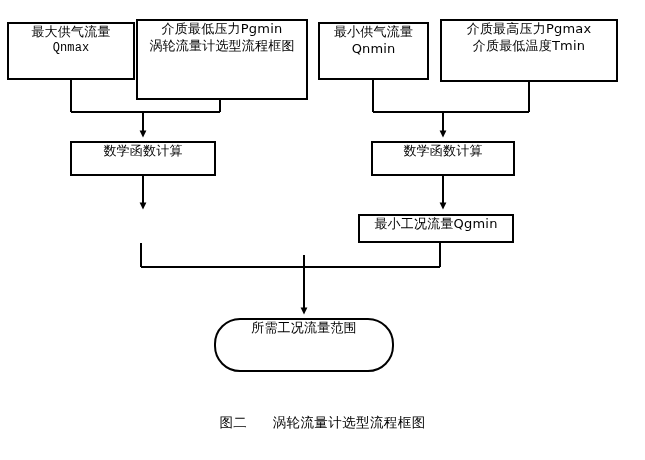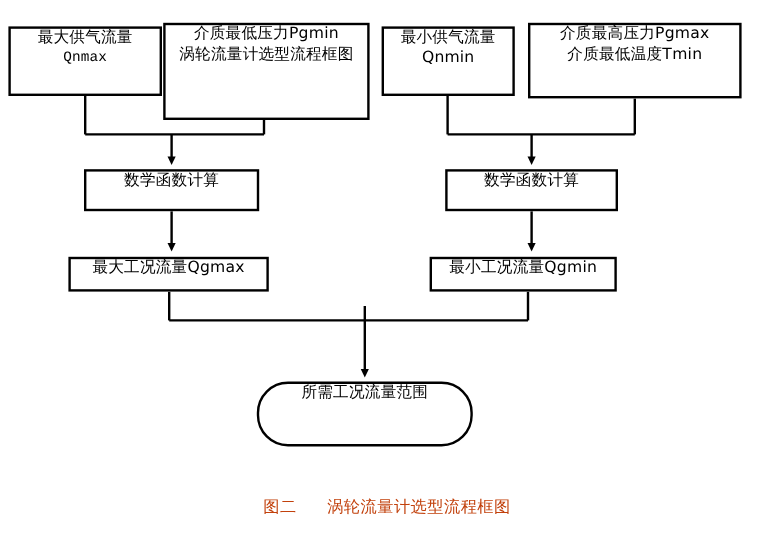--- a/index.html
+++ b/index.html
@@ -61,21 +61,21 @@
     font-family: Liberation Mono, monospace;
   }
   .caption {
     position: absolute;
     left: 0;
     top: 414px;
     width: 645px;
     text-align: center;
     font-family: "DejaVu Sans", "Liberation Sans", sans-serif;
     font-size: 13.5px;
-    color: #c2410c;
+    color: #000000;
     letter-spacing: 0.4px;
   }
   .caption .cap-gap {
     display: inline-block;
     width: 16px;
   }
 </style>
 </head>
 <body>
 
@@ -133,23 +133,20 @@
   </div>
 
   <div class="node-box" style="left:70px; top:141px; width:146px; height:35px;">
     <span class="node-line t-cjk">数学函数计算</span>
   </div>
 
   <div class="node-box" style="left:371px; top:141px; width:144px; height:35px;">
     <span class="node-line t-cjk">数学函数计算</span>
   </div>
 
-  <div class="node-box" style="left:57px; top:214px; width:167px; height:29px;">
-    <span class="node-line t-cjk">最大工况流量Qgmax</span>
-  </div>
 
   <div class="node-box" style="left:358px; top:214px; width:156px; height:29px;">
     <span class="node-line t-cjk">最小工况流量Qgmin</span>
   </div>
 
   <div class="node-box" style="left:214px; top:318px; width:180px; height:54px;border-radius:26px;">
     <span class="node-line t-cjk">所需工况流量范围</span>
   </div>
 
   <div class="caption">

